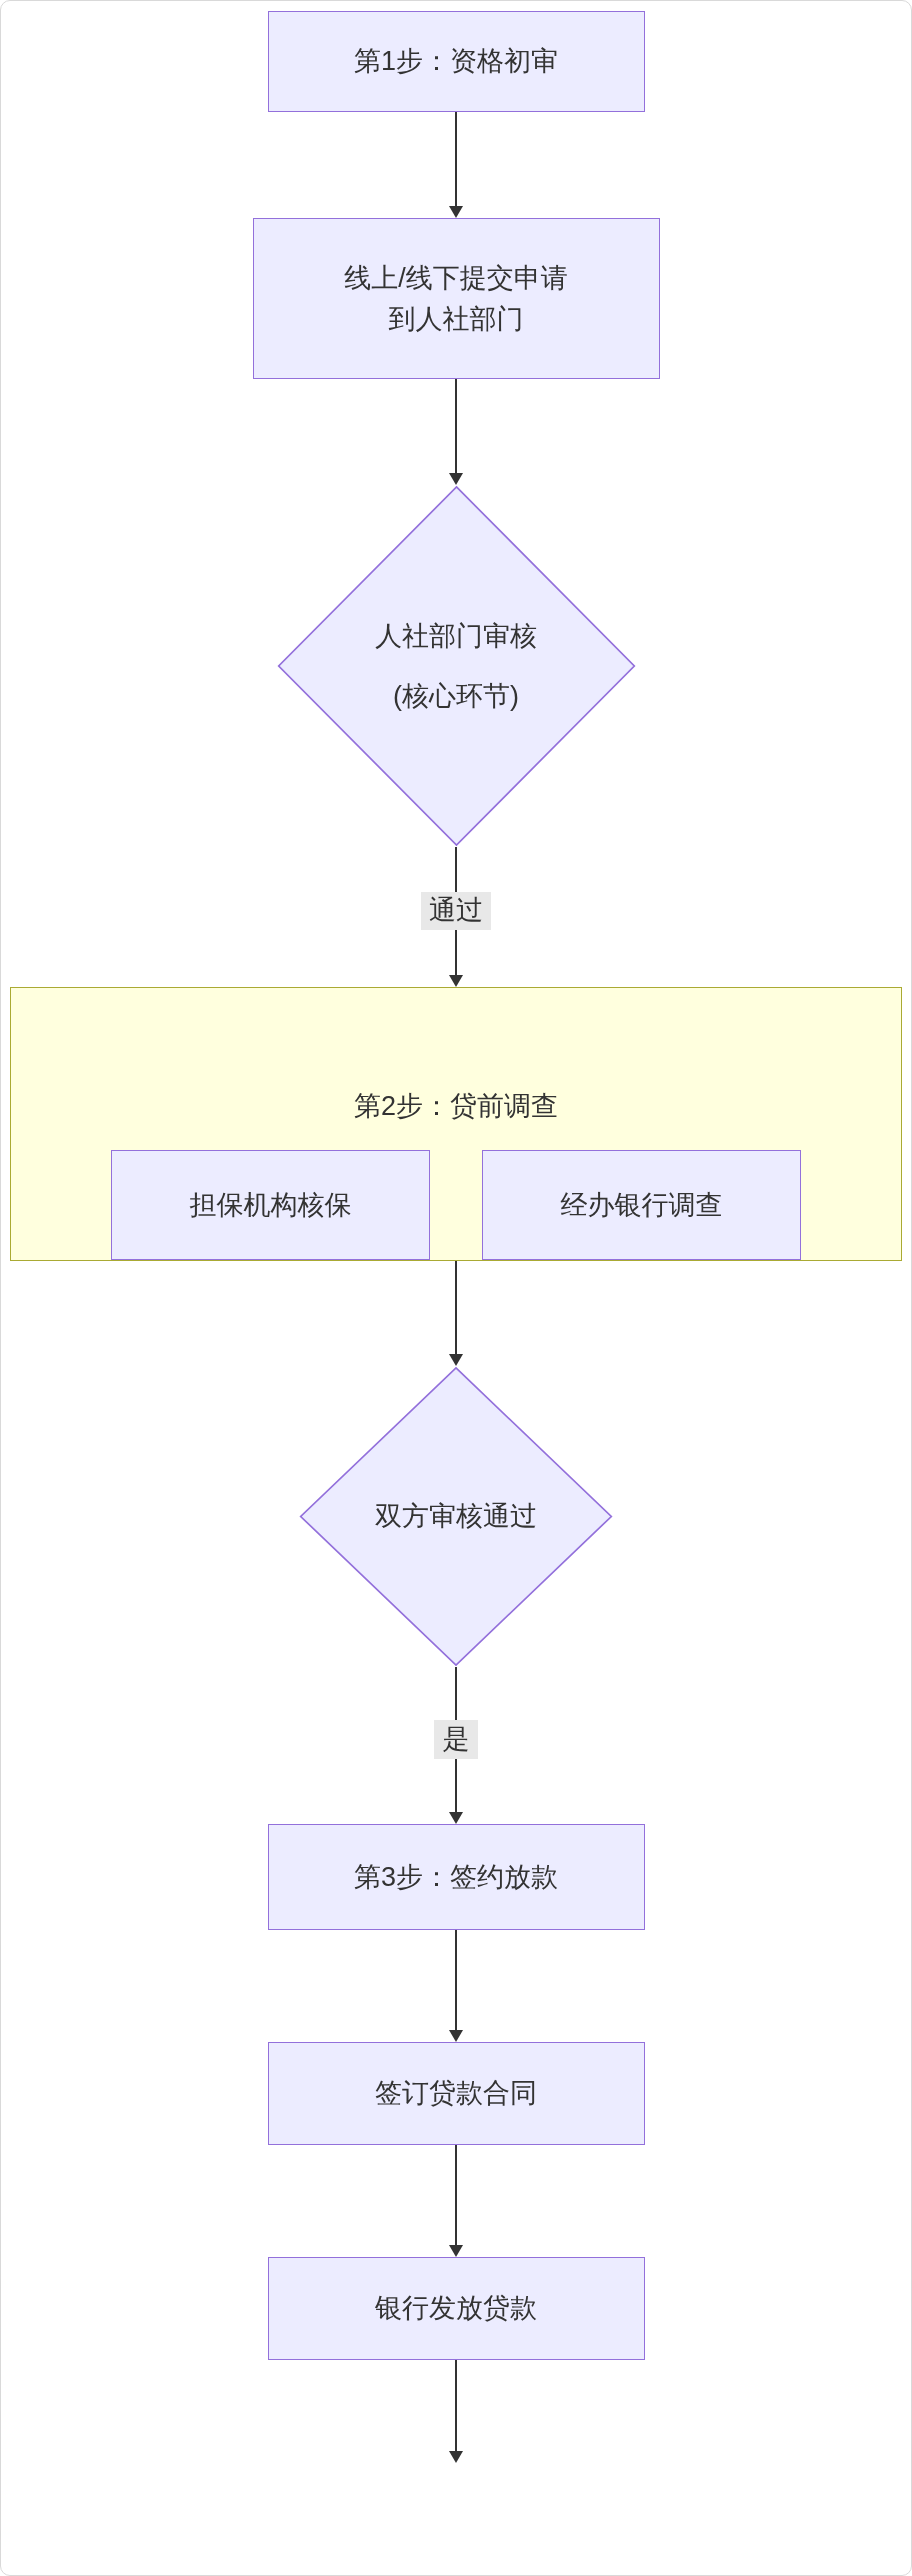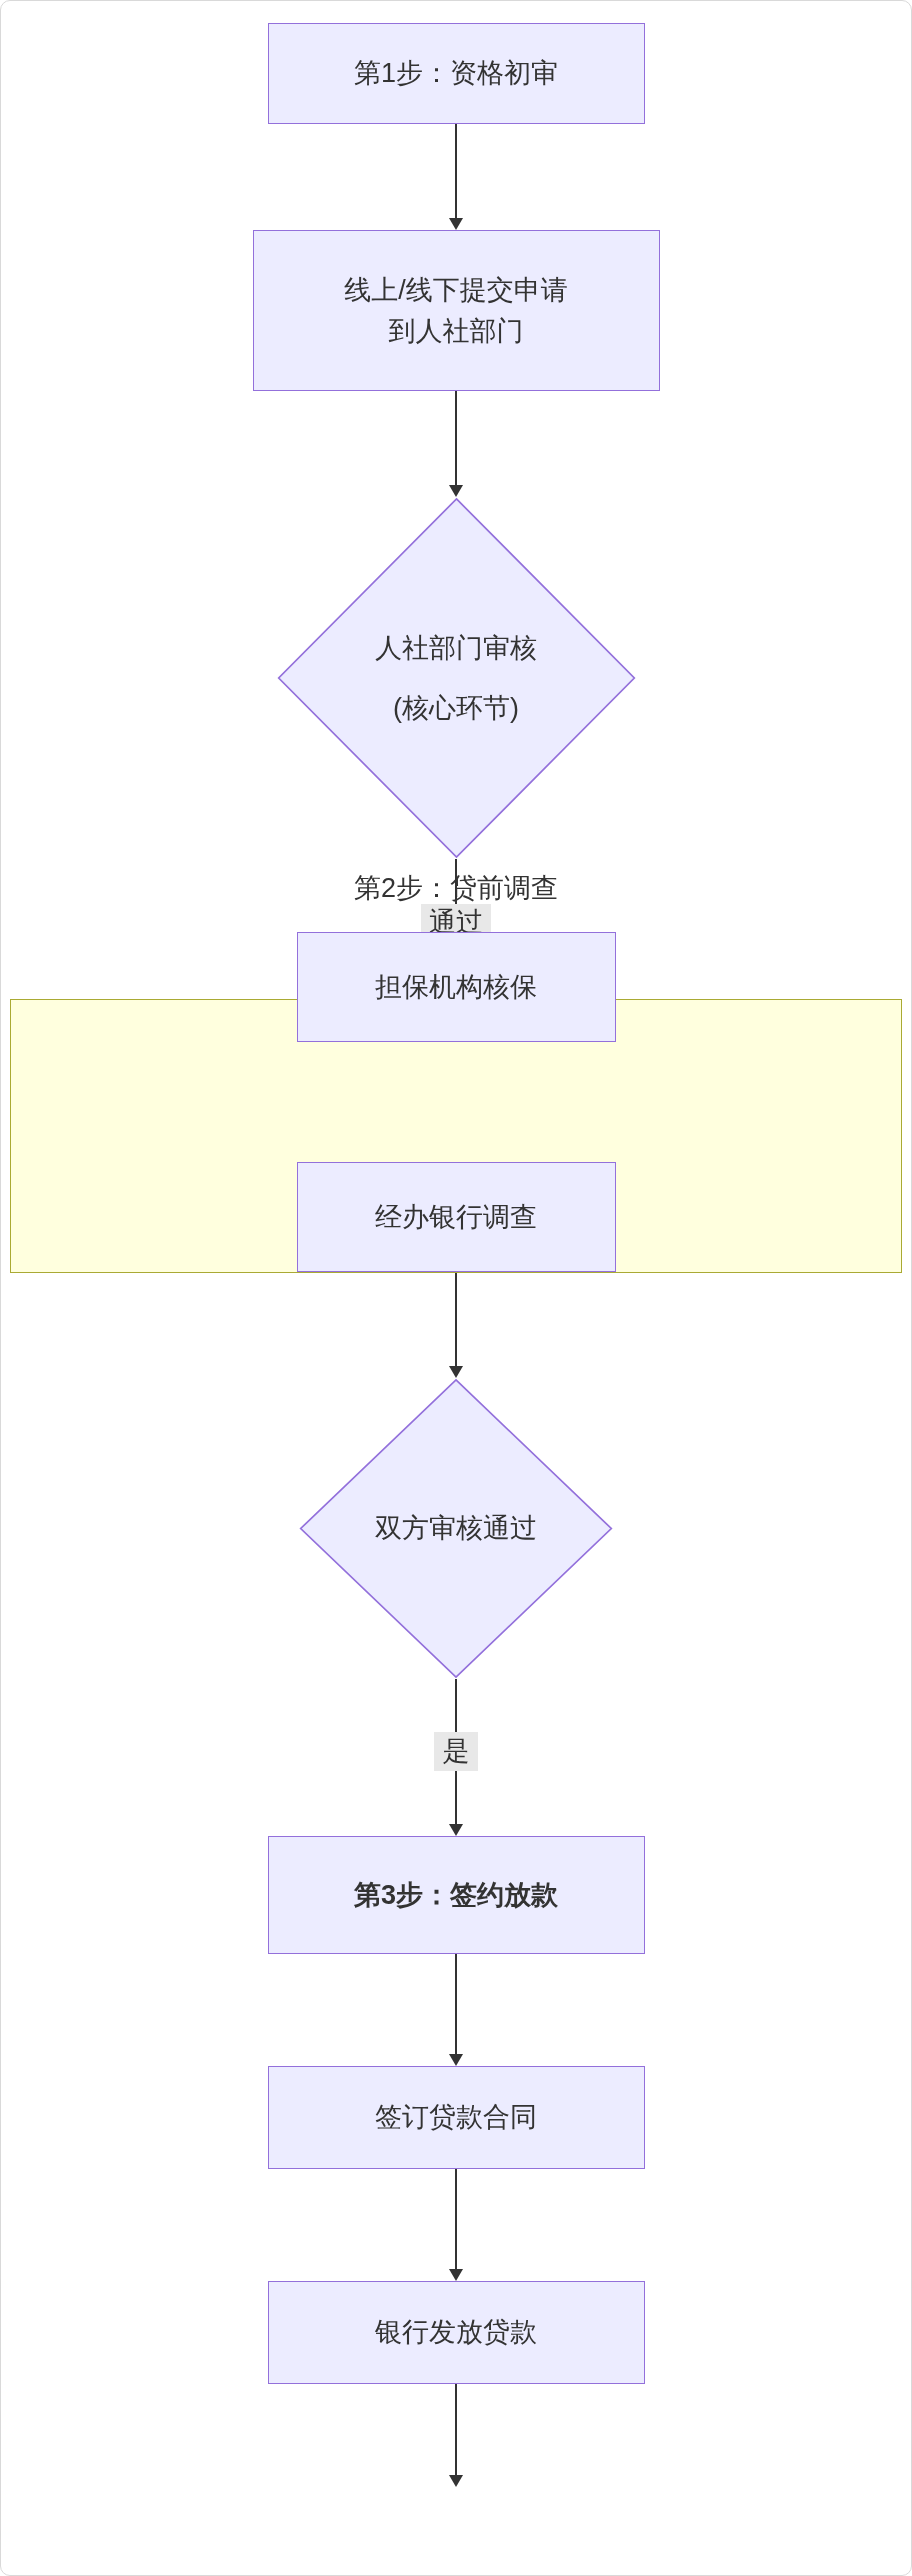--- a/index.html
+++ b/index.html
@@ -13,38 +13,38 @@
     height: 2576px;
     background: #ffffff;
     border: 1.7px solid #d9d9d9;
     border-radius: 10px;
     overflow: hidden;
   }
   .flow {
     display: flex;
     flex-direction: column;
     align-items: center;
-    padding-top: 22px;
+    padding-top: 10px;
   }
   
   .box {
     background: var(--node-fill, #ECECFF);
     border: 1.7px solid var(--node-border, #9370DB);
     display: flex;
     flex-direction: column;
     align-items: center;
     justify-content: center;
     font-size: 27px;
     line-height: 1.5;
     text-align: center;
     flex: 0 0 auto;
   }
   .n-step1   { width: 377px; height: 101px; }
   .n-submit  { width: 407px; height: 161px; }
-  .n-step3   { width: 377px; height: 118px; font-weight: bold; }
+  .n-step3   { width: 377px; height: 106px; }
   .n-small   { width: 377px; height: 103px; }
   .n-last    { height: 102px; }
   .n-inner   { width: 319px; height: 110px; }
   
   .arrow {
     display: flex;
     flex-direction: column;
     align-items: center;
     flex: 0 0 auto;
   }
@@ -102,22 +102,22 @@
     padding-top: 15px;
     flex: 0 0 auto;
     justify-content: flex-end;
   }
   .subgraph-title {
     font-size: 27px;
     line-height: 1.4;
   }
   .subgraph-row {
     display: flex;
-    flex-direction: column;
-    gap: 120px;
+    flex-direction: row;
+    gap: 52px;
     margin-top: 24px;
   }
 </style>
 </head>
 <body>
 
 <div class="page">
   <div class="flow">
 
     <div class="box n-step1">

